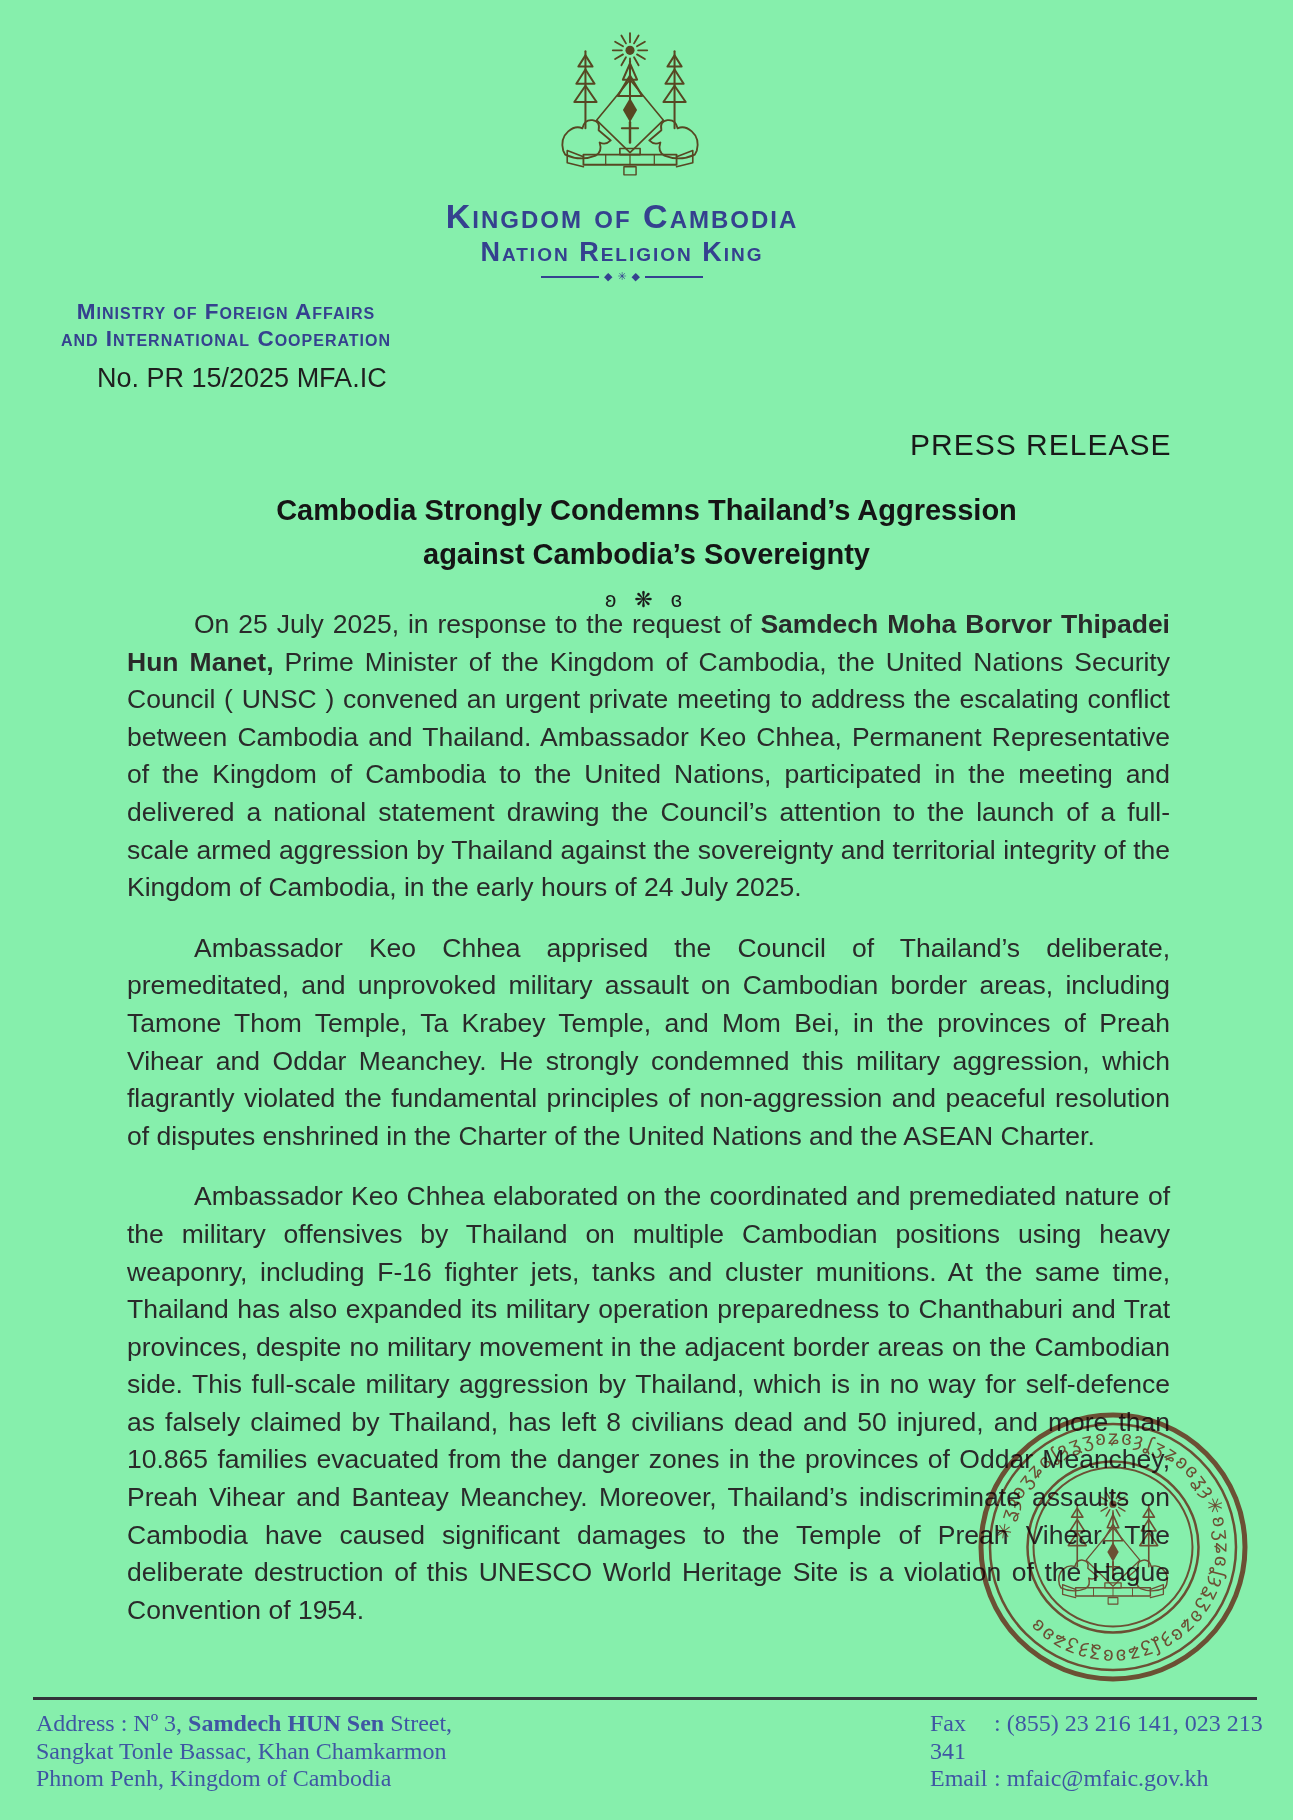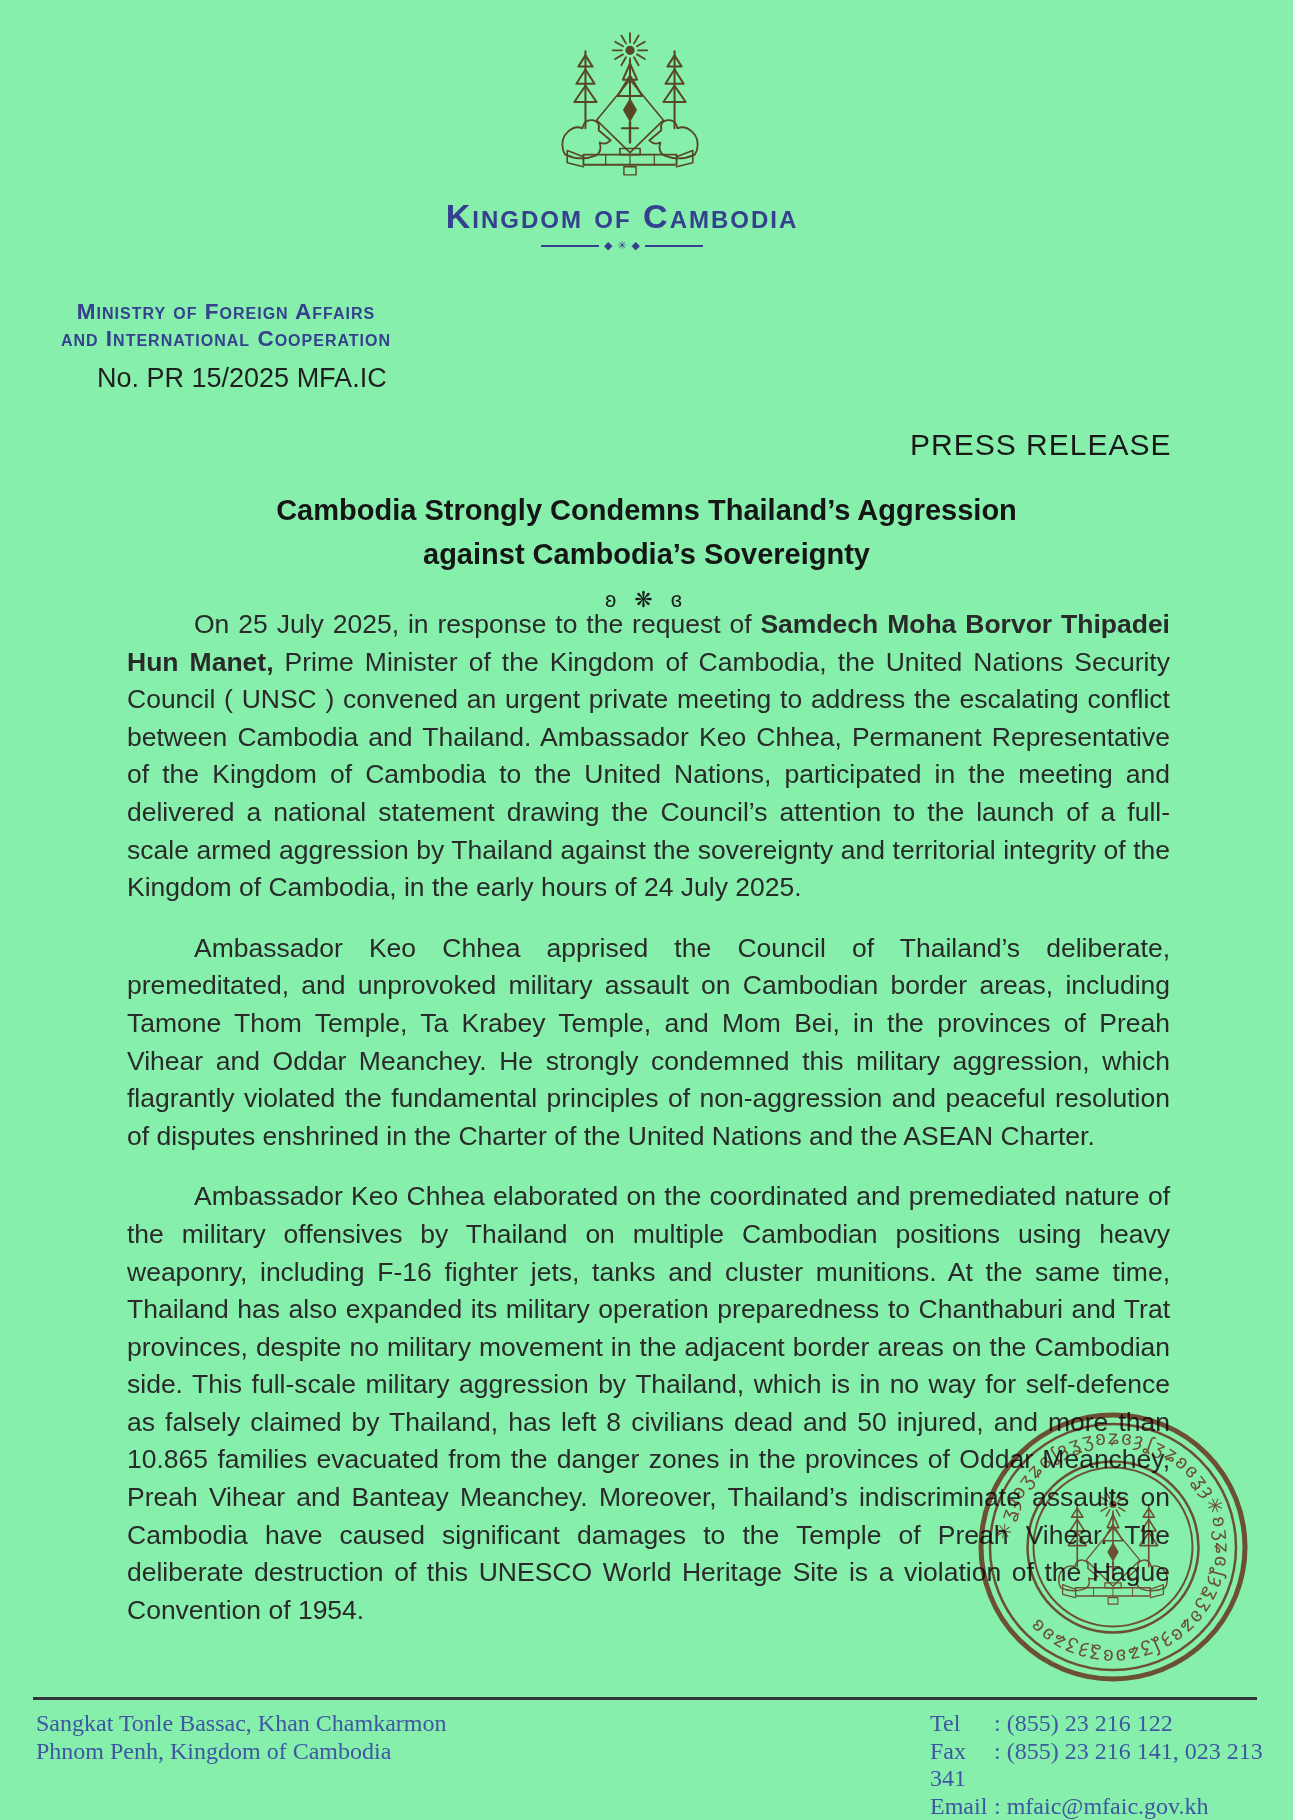--- a/index.html
+++ b/index.html
@@ -148,20 +148,21 @@
 </svg>
 
 <div class="page">
 
   <svg class="emblem-top" viewBox="0 0 160 150">
     <use href="#royal-arms"></use>
   </svg>
 
   <div class="kingdom-block">
     <div class="kingdom-title">Kingdom of Cambodia</div>
+    <div class="kingdom-motto">Nation Religion King</div>
     <div class="hdr-divider">
       <span class="bar"></span>
       <span class="gem">◆</span>
       <span class="gem">✳</span>
       <span class="gem">◆</span>
       <span class="bar"></span>
     </div>
   </div>
 
   <div class="ministry-block">
@@ -191,23 +192,23 @@
     <circle cx="141" cy="141" r="85.5" fill="none" stroke="currentColor" stroke-width="2.5"></circle>
     <circle cx="141" cy="141" r="79.5" fill="none" stroke="currentColor" stroke-width="2"></circle>
     <path id="ringPath" fill="none" d="M 38,141 A 103,103 0 1 1 244,141 A 103,103 0 1 1 38,141"></path>
     <text><textPath href="#ringPath" startOffset="1%">✳ʓȝʚʒʑɞʆȝʓʒʚʑɞȝʆʒʑʚɞʓȝ✳ʚʒʑɞʆȝʓʒʚʑɞȝʆʒʑʚɞʓȝʒʑʚɞ</textPath></text>
     <use href="#royal-arms" x="76" y="81" width="130" height="122"></use>
   </svg>
 
   <div class="footer-rule"></div>
 
   <div class="footer-address">
+    <div><span>Address : Nº 3, </span><span class="b">Samdech HUN Sen</span><span> Street,</span></div>
     <div>Sangkat Tonle Bassac, Khan Chamkarmon</div>
     <div>Phnom Penh, Kingdom of Cambodia</div>
   </div>
 
   <div class="footer-contacts">
-    <div><span class="lbl">Tel</span><span>: (855) 23 216 122</span></div>
     <div><span class="lbl">Fax</span><span>: (855) 23 216 141, 023 213 341</span></div>
     <div><span class="lbl">Email</span><span>: mfaic@mfaic.gov.kh</span></div>
   </div>
 
 </div>
 
 </body></html>

